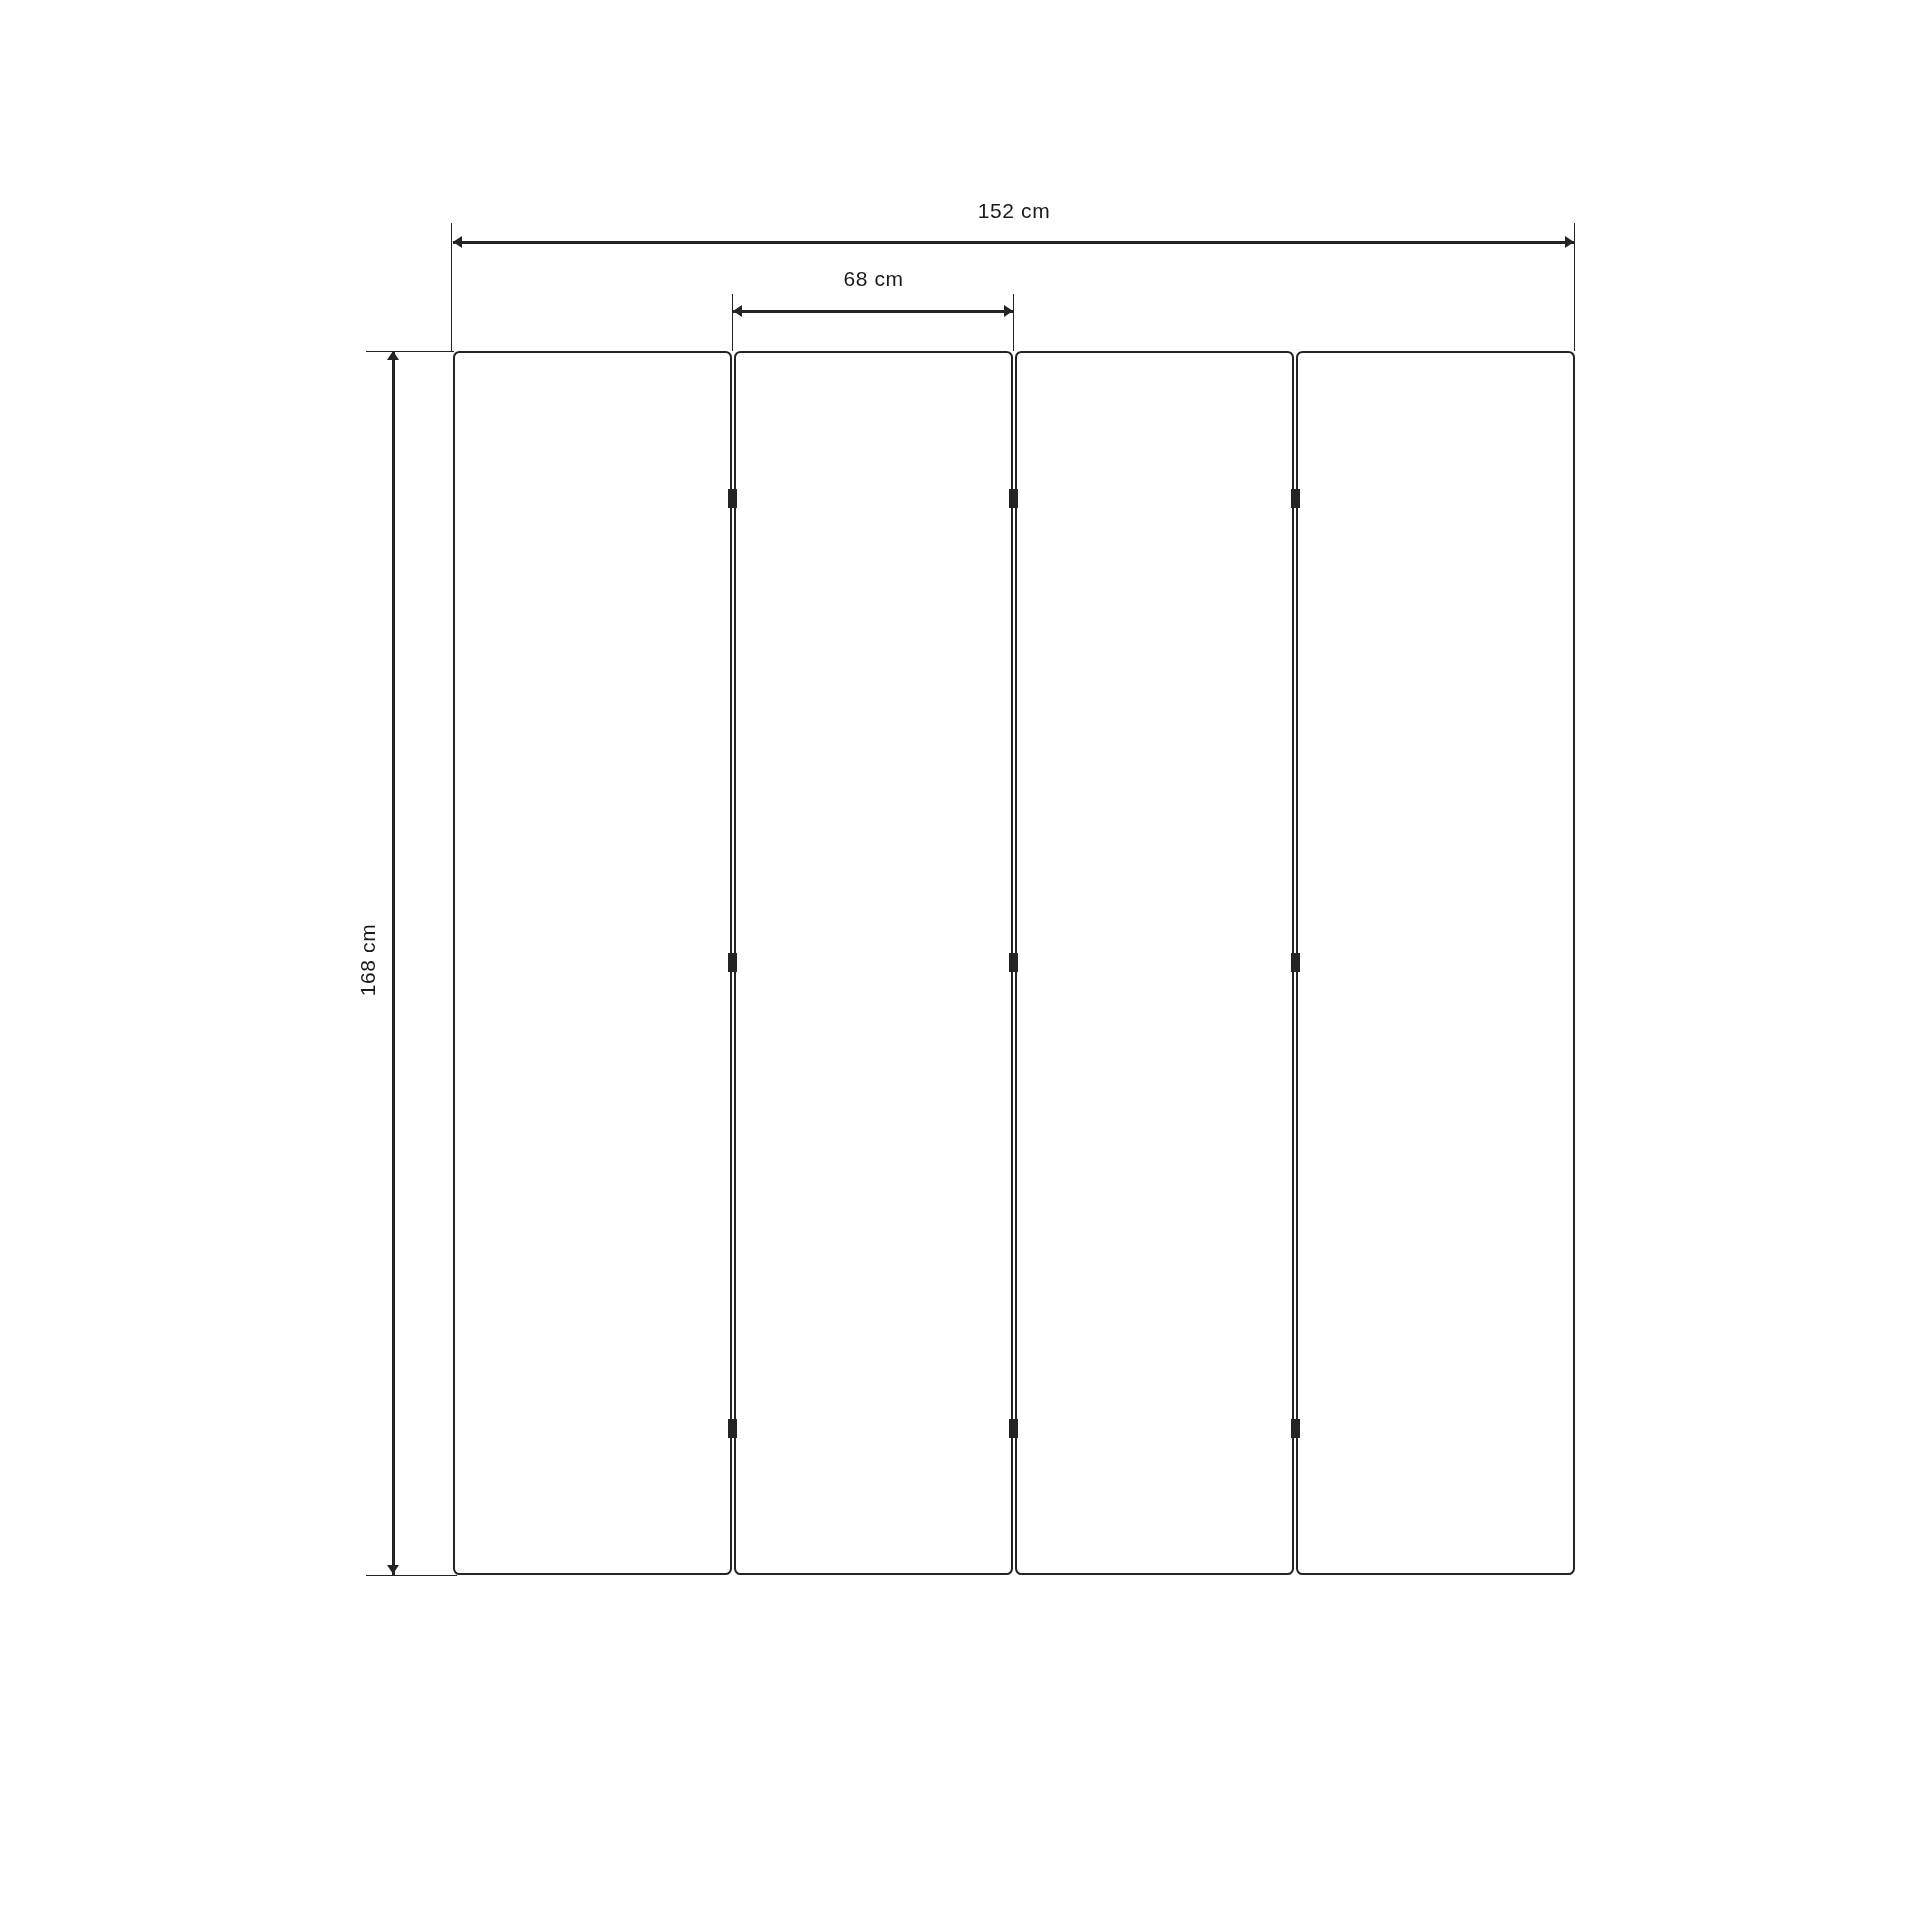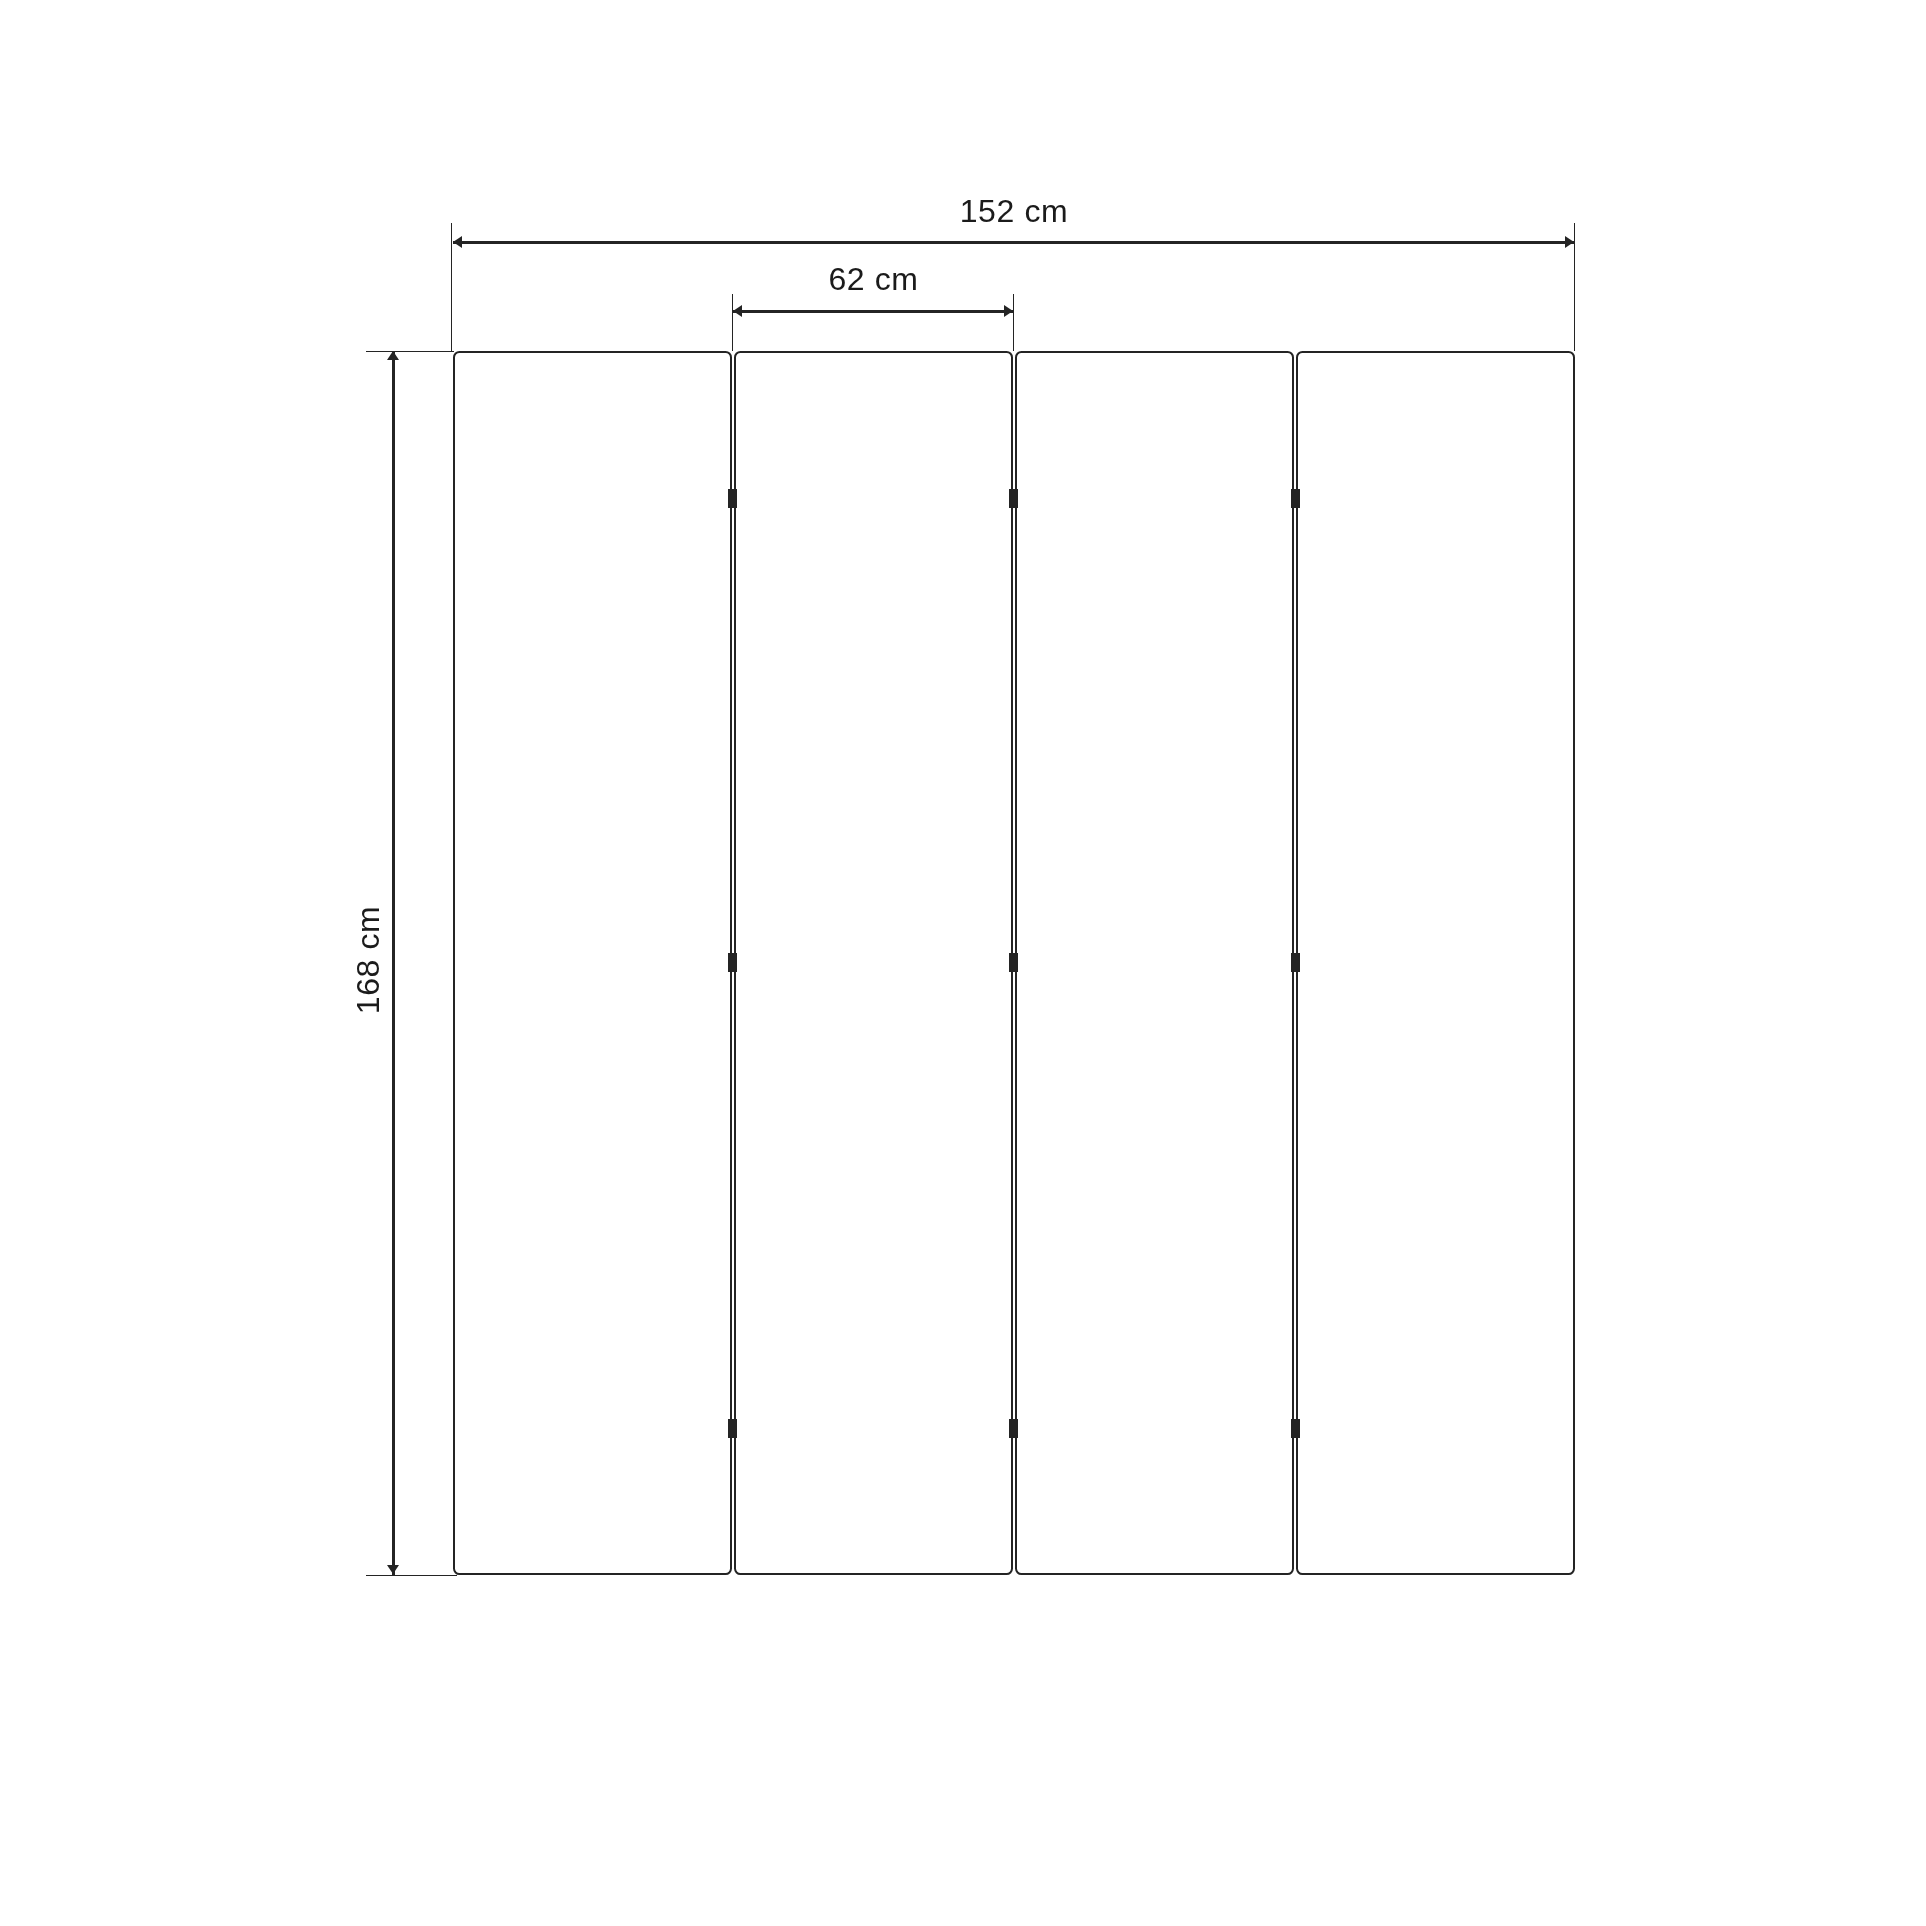--- a/index.html
+++ b/index.html
@@ -41,21 +41,21 @@
   .hinge.g1 { left: 728px; }
   .hinge.g2 { left: 1009px; }
   .hinge.g3 { left: 1291px; }
   .hinge.r1 { top: 489px; }
   .hinge.r2 { top: 953px; }
   .hinge.r3 { top: 1419px; }
 
   .dim-label {
     position: absolute;
     color: var(--text, #1b1b1b);
-    font-size: 32px;
+    font-size: 21px;
     line-height: 32px;
     letter-spacing: 0.6px;
     text-align: center;
     white-space: nowrap;
   }
   .dim-line-h {
     position: absolute;
     height: 3.2px;
     background: var(--line, #242424);
   }
@@ -132,21 +132,21 @@
 
 <div class="stage">
 
   <div class="dim-label dim-total-label">152 cm</div>
   <div class="dim-line-h dim-total-line"></div>
   <div class="arrow left dim-total-arrow-l"></div>
   <div class="arrow right dim-total-arrow-r"></div>
   <div class="ext-line-v dim-total-ext-l"></div>
   <div class="ext-line-v dim-total-ext-r"></div>
 
-  <div class="dim-label dim-panel-label">62 cm</div>
+  <div class="dim-label dim-panel-label">68 cm</div>
   <div class="dim-line-h dim-panel-line"></div>
   <div class="arrow left dim-panel-arrow-l"></div>
   <div class="arrow right dim-panel-arrow-r"></div>
   <div class="ext-line-v dim-panel-ext-l"></div>
   <div class="ext-line-v dim-panel-ext-r"></div>
 
   <div class="dim-label dim-height-label">168 cm</div>
   <div class="dim-line-v dim-height-line"></div>
   <div class="arrow up dim-height-arrow-t"></div>
   <div class="arrow down dim-height-arrow-b"></div>

